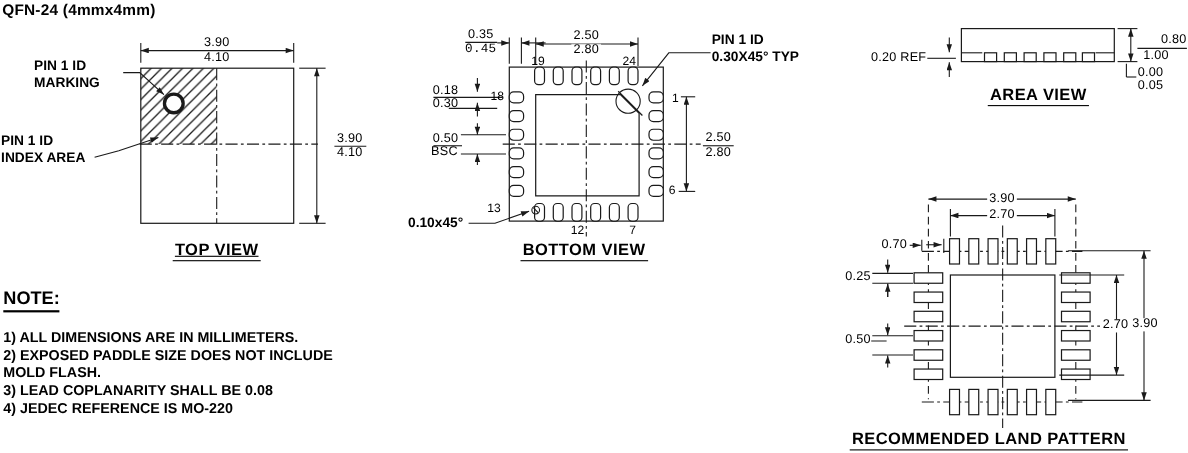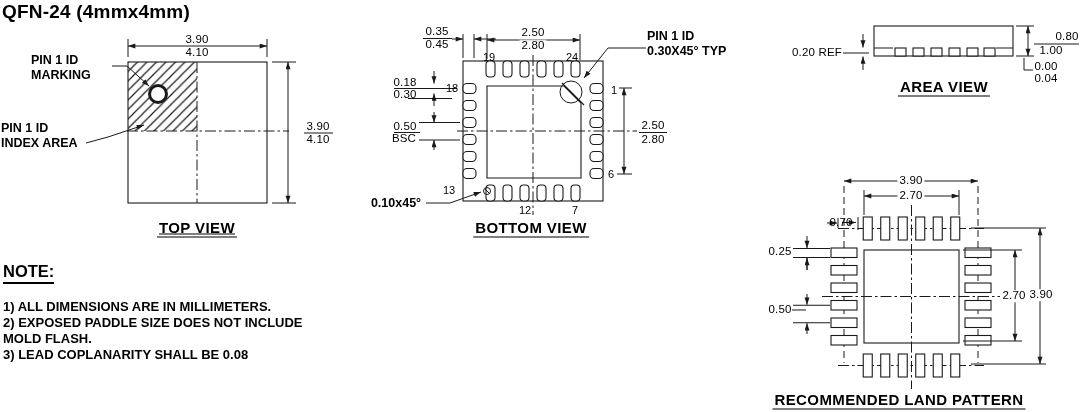--- a/index.html
+++ b/index.html
@@ -12,21 +12,21 @@
   .dsh  { stroke:#1a1a1a; stroke-width:1; fill:none; stroke-dasharray:7 4; }
   .pad  { stroke:#1a1a1a; stroke-width:1.1; fill:#fff; }
   .txt  { position:absolute; transform:translate(-50%,-50%); white-space:nowrap; line-height:1; }
   .dim  { font-size:11.5px; letter-spacing:0.2px; }
   .dimbg{ background:#fff; padding:0 2px; }
   .pin  { font-size:11px; }
   .lbl  { font-size:12.5px; font-weight:bold; }
   .lblblock { position:absolute; font-size:12.5px; font-weight:bold; line-height:15px; white-space:nowrap; }
   .cap  { position:absolute; transform:translate(-50%,-50%); font-size:15px; font-weight:bold;
           letter-spacing:0.4px; border-bottom:1.6px solid #000; padding:0 2px 1px 2px; white-space:nowrap; }
-  #title { position:absolute; left:2px; top:1px; font-size:19px; font-weight:bold; letter-spacing:0.2px;text-align:right; }
+  #title { position:absolute; left:2px; top:1px; font-size:14px; font-weight:bold; letter-spacing:0.2px;text-align:right; }
   #notes { position:absolute; left:3px; top:262px; }
   #notes .nh { font-size:16.5px; font-weight:bold; border-bottom:2px solid #000; display:inline-block; padding-bottom:1px; }
   #notes .nlines { position:absolute; left:0; top:37px; width:470px; }
   #notes .nline { font-size:13px; font-weight:bold; height:16px; line-height:16px; white-space:nowrap; }
 </style>
 </head>
 <body>
 
 <div id="page">
 
@@ -227,21 +227,21 @@
   <div>PIN 1 ID</div>
   <div>MARKING</div>
 </div>
 <div class="lblblock" style="left:1px;top:121px;">
   <div>PIN 1 ID</div>
   <div>INDEX AREA</div>
 </div>
 <div class="cap" style="left:197px;top:228px;text-decoration:underline;">TOP VIEW</div>
 
 <span class="txt dim" style="left:437px;top:32px;">0.35</span>
-<span class="txt dim" style="left:437px;top:45px;">0.45</span>
+<span class="txt dim" style="left:437px;top:45px;font-family:Liberation Mono, monospace;">0.45</span>
 <span class="txt dim dimbg" style="left:533px;top:33px;">2.50</span>
 <span class="txt dim dimbg" style="left:533px;top:46px;">2.80</span>
 <span class="txt dim" style="left:405px;top:82.5px;">0.18</span>
 <span class="txt dim" style="left:405px;top:94.5px;">0.30</span>
 <span class="txt dim" style="left:405px;top:126.5px;">0.50</span>
 <span class="txt dim" style="left:404px;top:139px;">BSC</span>
 <span class="txt dim" style="left:653px;top:126px;">2.50</span>
 <span class="txt dim" style="left:653px;top:139.5px;">2.80</span>
 <span class="txt pin" style="left:489px;top:57px;">19</span>
 <span class="txt pin" style="left:572px;top:57px;">24</span>
@@ -255,35 +255,36 @@
   <div>PIN 1 ID</div>
   <div>0.30X45° TYP</div>
 </div>
 <span class="txt lbl" style="left:396px;top:203px;">0.10x45°</span>
 <div class="cap" style="left:531px;top:228px;">BOTTOM VIEW</div>
 
 <span class="txt dim" style="left:817px;top:53px;">0.20 REF</span>
 <span class="txt dim" style="left:1051px;top:37px;margin-left:16px;">0.80</span>
 <span class="txt dim" style="left:1051px;top:51px;">1.00</span>
 <span class="txt dim" style="left:1046px;top:67px;">0.00</span>
-<span class="txt dim" style="left:1046px;top:79px;">0.04</span>
+<span class="txt dim" style="left:1046px;top:79px;">0.05</span>
 <div class="cap" style="left:944px;top:87px;">AREA VIEW</div>
 
 <span class="txt dim dimbg" style="left:911px;top:181px;">3.90</span>
 <span class="txt dim dimbg" style="left:911px;top:196px;">2.70</span>
-<span class="txt dim" style="left:813px;top:223px;margin-left:28px;">0.70</span>
+<span class="txt dim" style="left:813px;top:223px;">0.70</span>
 <span class="txt dim" style="left:780px;top:252px;">0.25</span>
 <span class="txt dim" style="left:780px;top:310px;">0.50</span>
 <span class="txt dim dimbg" style="left:1014px;top:296px;">2.70</span>
 <span class="txt dim dimbg" style="left:1041px;top:295px;">3.90</span>
 <div class="cap" style="left:899px;top:400px;">RECOMMENDED LAND PATTERN</div>
 
 <div id="notes">
   <div class="nh">NOTE:</div>
   <div class="nlines">
     <div class="nline">1) ALL DIMENSIONS ARE IN MILLIMETERS.</div>
     <div class="nline">2) EXPOSED PADDLE SIZE DOES NOT INCLUDE</div>
     <div class="nline">MOLD FLASH.</div>
     <div class="nline">3) LEAD COPLANARITY SHALL BE 0.08</div>
+    <div class="nline">4) JEDEC REFERENCE IS MO-220</div>
   </div>
 </div>
 
 </div>
 
 </body></html>

